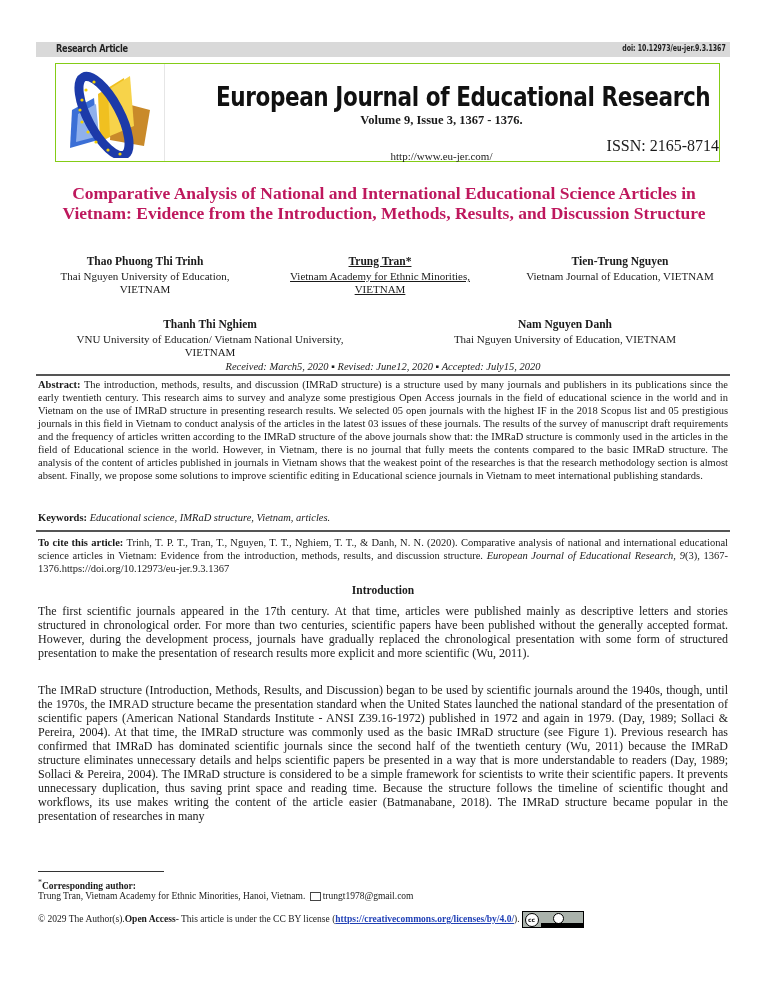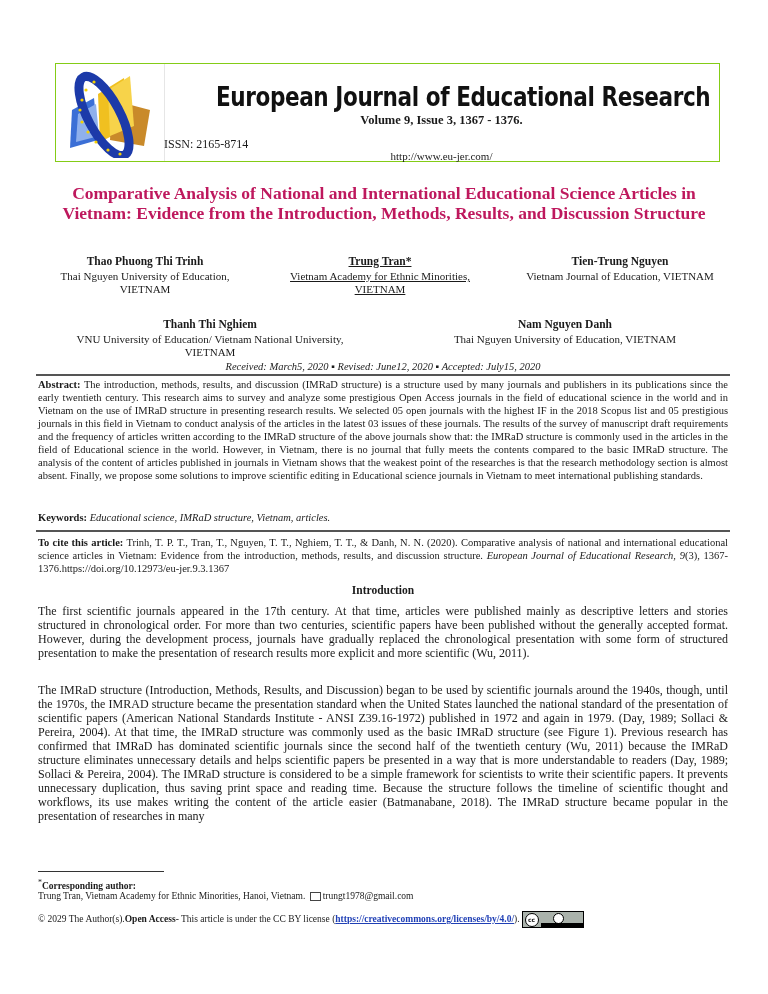--- a/index.html
+++ b/index.html
@@ -8,21 +8,21 @@
 
   .topbar { position: absolute; left: 36px; top: 42px; width: 694px; height: 15px; background: #d9d9d9; }
   .topbar .left { position: absolute; left: 20px; top: 1px; font-family: "DejaVu Sans", sans-serif; font-weight: bold; font-size: 10px; letter-spacing: -0.3px; transform: scaleX(0.82); transform-origin: left center; color: #222; }
   .topbar .right { position: absolute; right: 4px; top: 2px; font-family: "DejaVu Sans", sans-serif; font-weight: bold; font-size: 8px; transform: scaleX(0.78); transform-origin: right center; color: #222; }
 
   .masthead { position: absolute; left: 55px; top: 63px; width: 663px; height: 97px; border: 1px solid #84cc16; }
   .logo-box { position: absolute; left: 0; top: 0; width: 108px; height: 97px; border-right: 1px solid #e6e6e6; }
   .logo-box svg { position: absolute; left: 8px; top: 6px; }
   .journal-title { position: absolute; left: 160px; top: 18px; font-family: "DejaVu Sans", sans-serif; font-weight: bold; font-size: 26px; letter-spacing: -0.5px; transform: scaleX(0.83); transform-origin: left center; white-space: nowrap; color: #111; }
   .volume { position: absolute; left: 0; width: 663px; top: 49px; text-align: center; font-weight: bold; font-size: 12.5px; padding-left: 108px; box-sizing: border-box; }
-  .issn { position: absolute; left: 0; width: 663px; top: 73px; text-align: left; font-size: 12px; padding-left: 108px; box-sizing: border-box; }
+  .issn { position: absolute; left: 0; width: 663px; top: 73px; text-align: right; font-size: 16px; padding-left: 108px; box-sizing: border-box; }
   .url { position: absolute; left: 0; width: 663px; top: 86px; text-align: center; font-size: 11px; padding-left: 108px; box-sizing: border-box; }
 
   .article-title { position: absolute; left: 60px; width: 648px; top: 183px; text-align: center; font-weight: bold; font-size: 17.5px; line-height: 20px; color: #be185d; }
 
   .author { position: absolute; text-align: center; font-size: 11px; line-height: 13px; }
   .author .name { font-weight: bold; font-size: 11.5px; margin-bottom: 2px; }
   .a1 { left: 50px; width: 190px; top: 255px; }
   .a2 { left: 265px; width: 230px; top: 255px; text-decoration: underline; }
   .a3 { left: 500px; width: 240px; top: 255px; }
   .a4 { left: 50px; width: 320px; top: 318px; text-align: center; }
@@ -53,20 +53,24 @@
   .cc-badge .cc { position: absolute; left: 2px; top: 1px; width: 12px; height: 12px; border-radius: 50%; background: #fff; border: 1px solid #000; font-size: 6px; font-family: "DejaVu Sans", sans-serif; font-weight: bold; text-align: center; line-height: 12px; }
   .cc-badge .by { position: absolute; left: 30px; top: 1px; width: 9px; height: 9px; border-radius: 50%; background: #fff; border: 1px solid #000; }
   .cc-badge .strip { position: absolute; left: 18px; right: 0; bottom: 0; height: 4px; background: #000; }
   .mail-icon { display: inline-block; width: 9px; height: 7px; border: 1px solid #444; vertical-align: middle; margin: 0 2px; position: relative; }
 </style>
 </head>
 <body>
 
 <div class="page">
 
+  <div class="topbar">
+    <span class="left">Research Article</span>
+    <span class="right">doi: 10.12973/eu-jer.9.3.1367</span>
+  </div>
 
   <div class="masthead">
     <div class="logo-box">
       <svg width="92" height="88" viewBox="0 0 92 88">
         <polygon points="8,40 30,28 34,70 6,78" fill="#3b6fd6"></polygon>
         <polygon points="14,44 32,34 35,66 12,72" fill="#8fb0ec"></polygon>
         <polygon points="34,24 60,8 64,58 36,72" fill="#f0c020"></polygon>
         <polygon points="48,30 86,40 80,76 46,70" fill="#c98a2a"></polygon>
         <polygon points="44,20 66,6 70,56 46,66" fill="#f7d34a"></polygon>
         <ellipse cx="40" cy="46" rx="16" ry="44" transform="rotate(-28 40 46)" fill="none" stroke="#1c3aa9" stroke-width="9"></ellipse>

